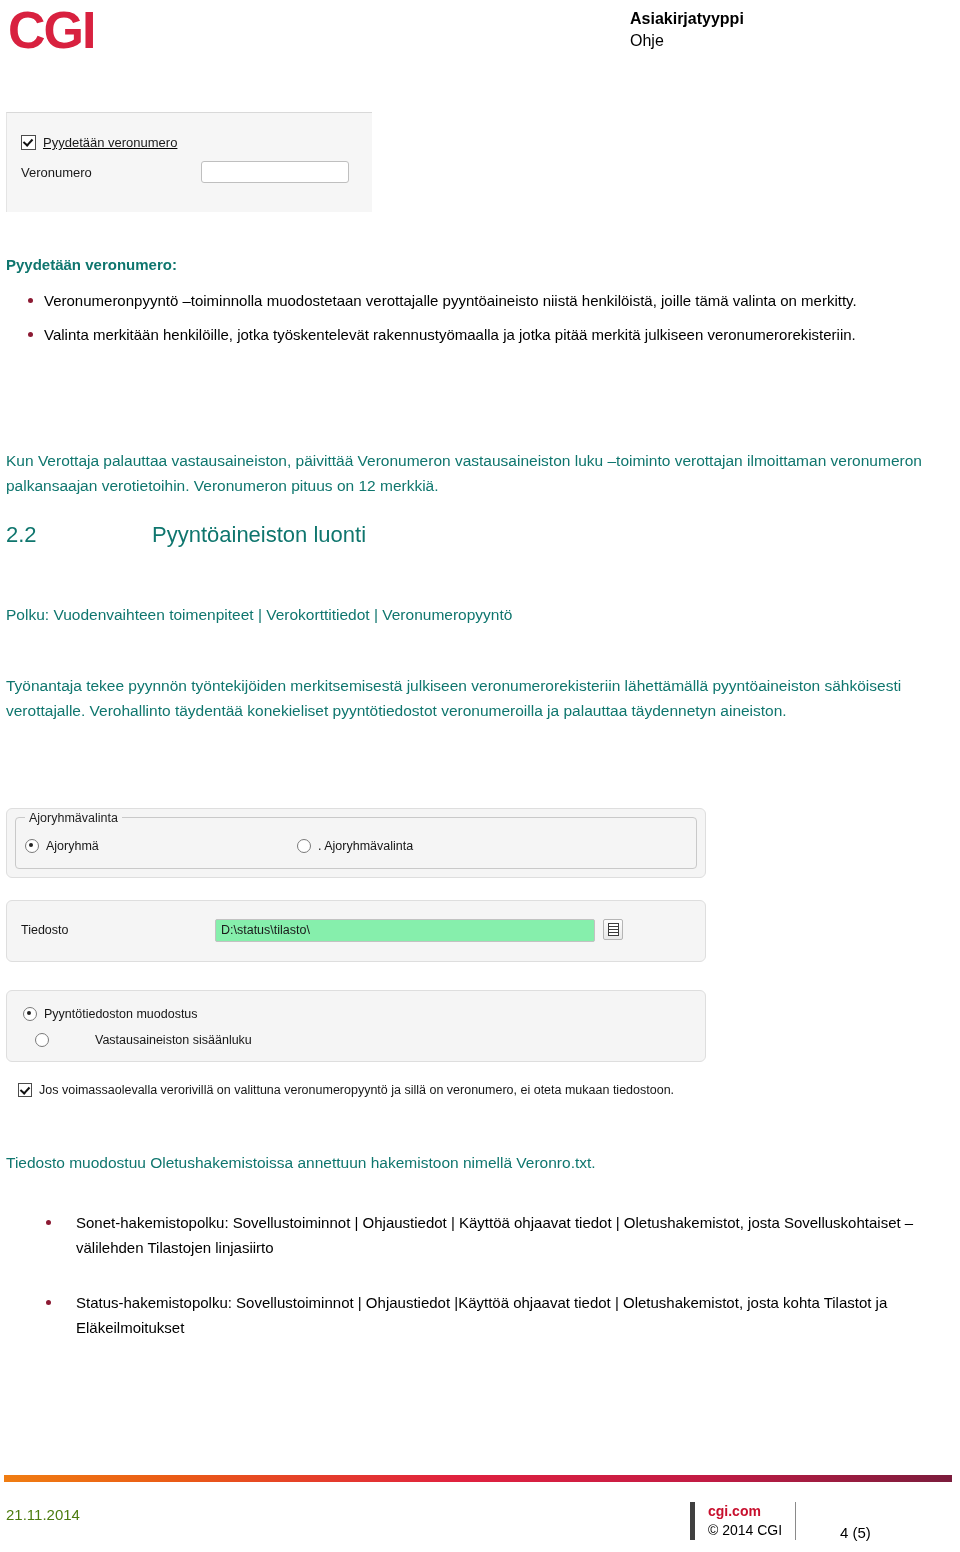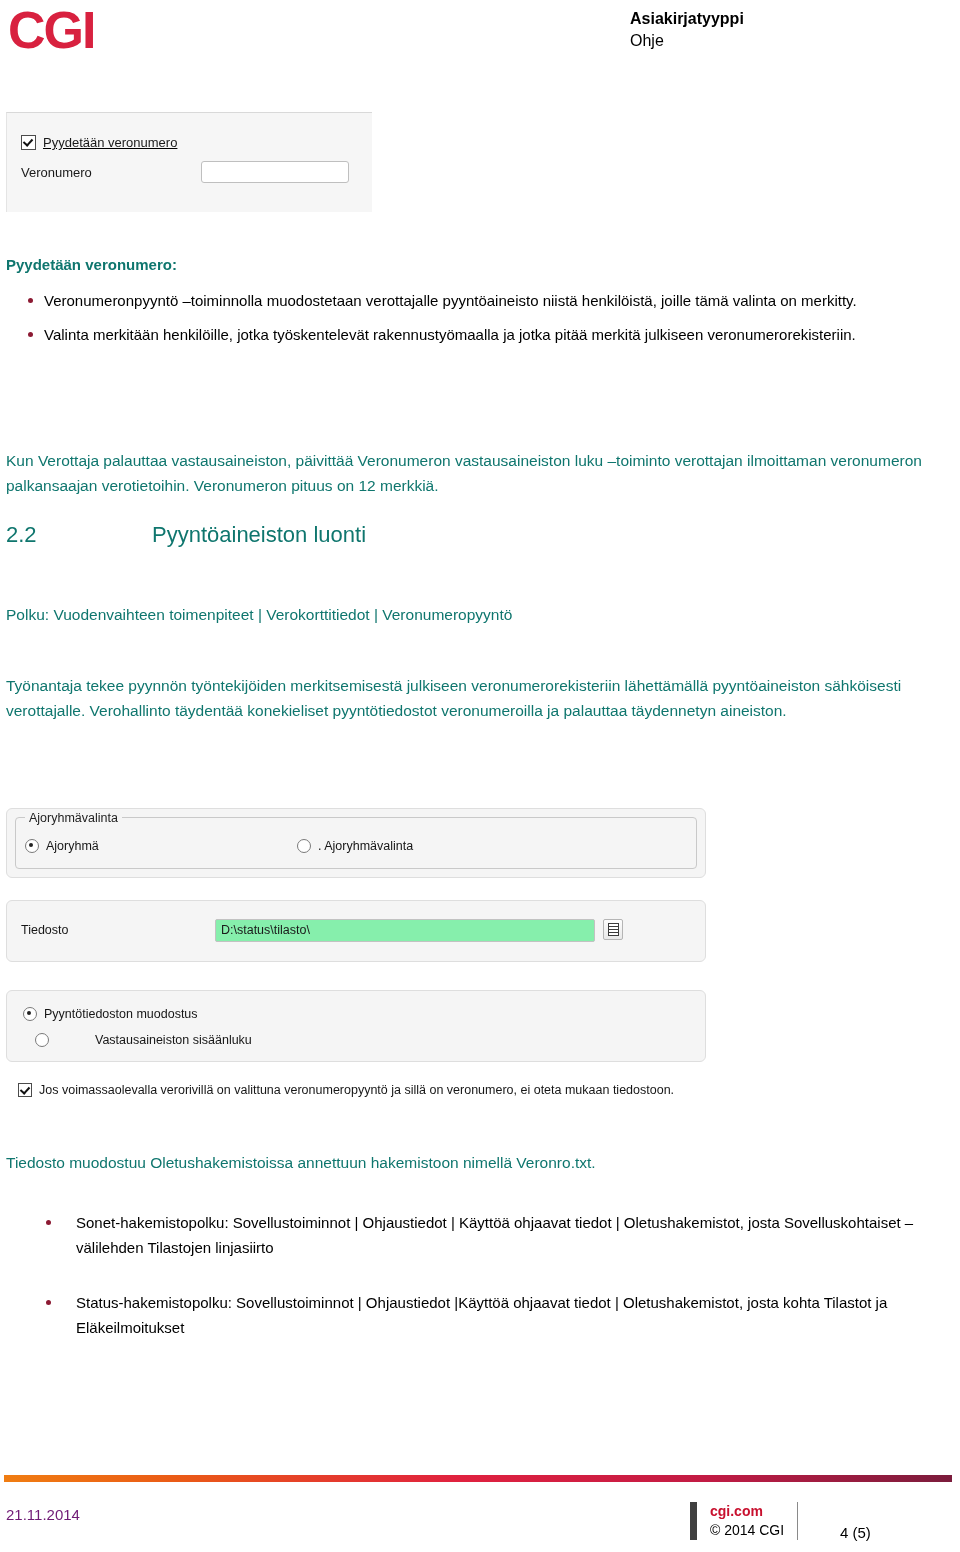--- a/index.html
+++ b/index.html
@@ -288,28 +288,28 @@
     left: 0;
     top: 1500px;
     width: 960px;
     height: 52px;
   }
   .foot-date {
     position: absolute;
     left: 6px;
     top: 6px;
     font-size: 15px;
-    color: #701a75;
+    color: #4d7c0f;
   }
   .foot-center {
     position: absolute;
     left: 690px;
     top: 2px;
     padding: 0 13px;
-    border-left: 7px solid #404040;
+    border-left: 5px solid #404040;
     border-right: 1px solid #8a8a8a;
     text-align: left;
   }
   .foot-url {
     font-size: 14px;
     font-weight: bold;
     color: #C8102E;
     line-height: 19px;
   }
   .foot-copy {

